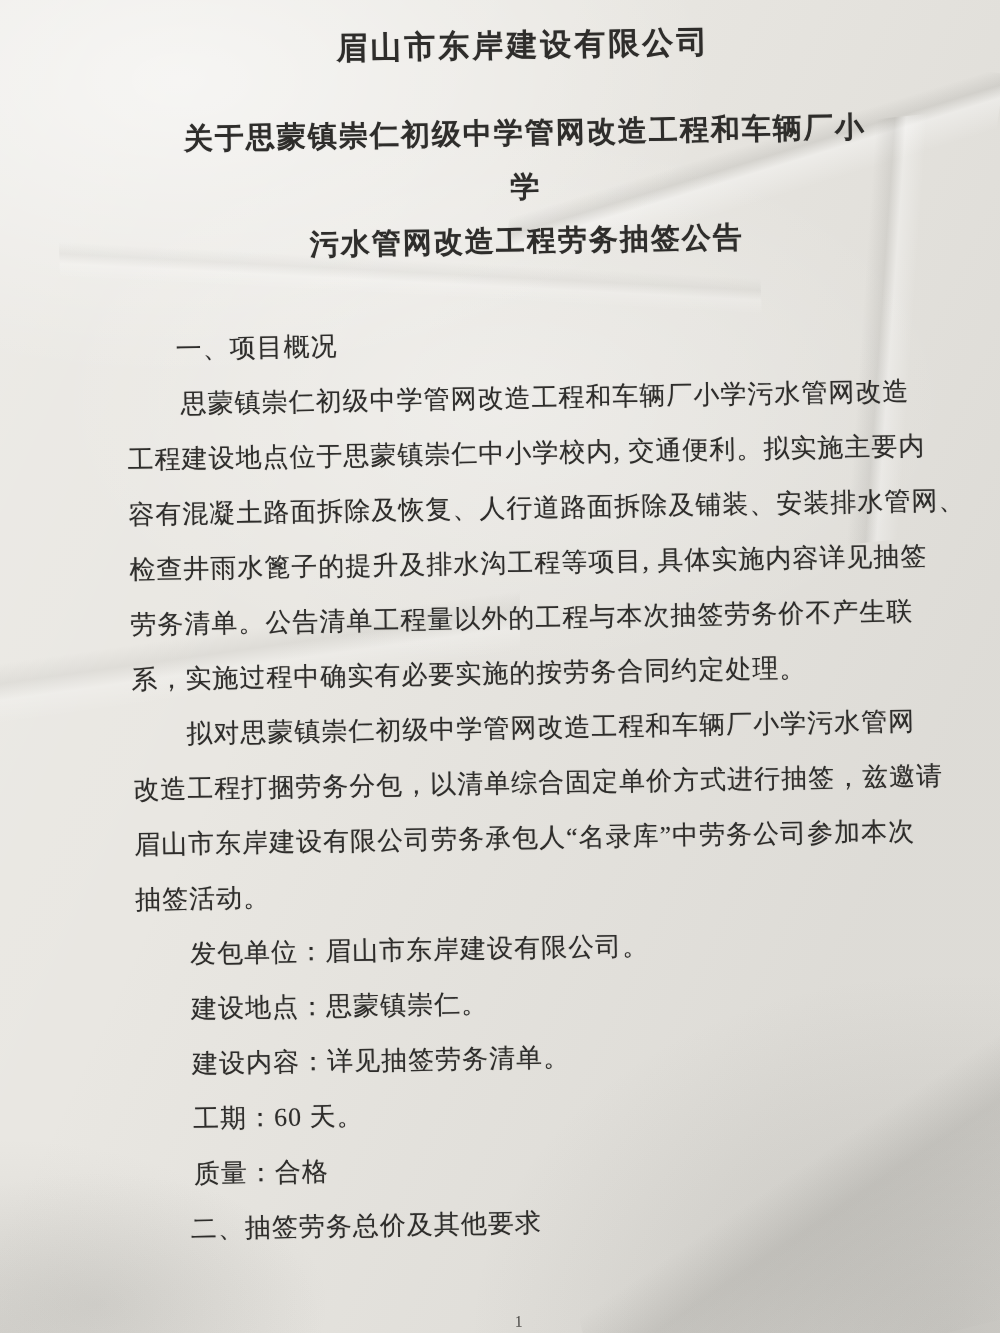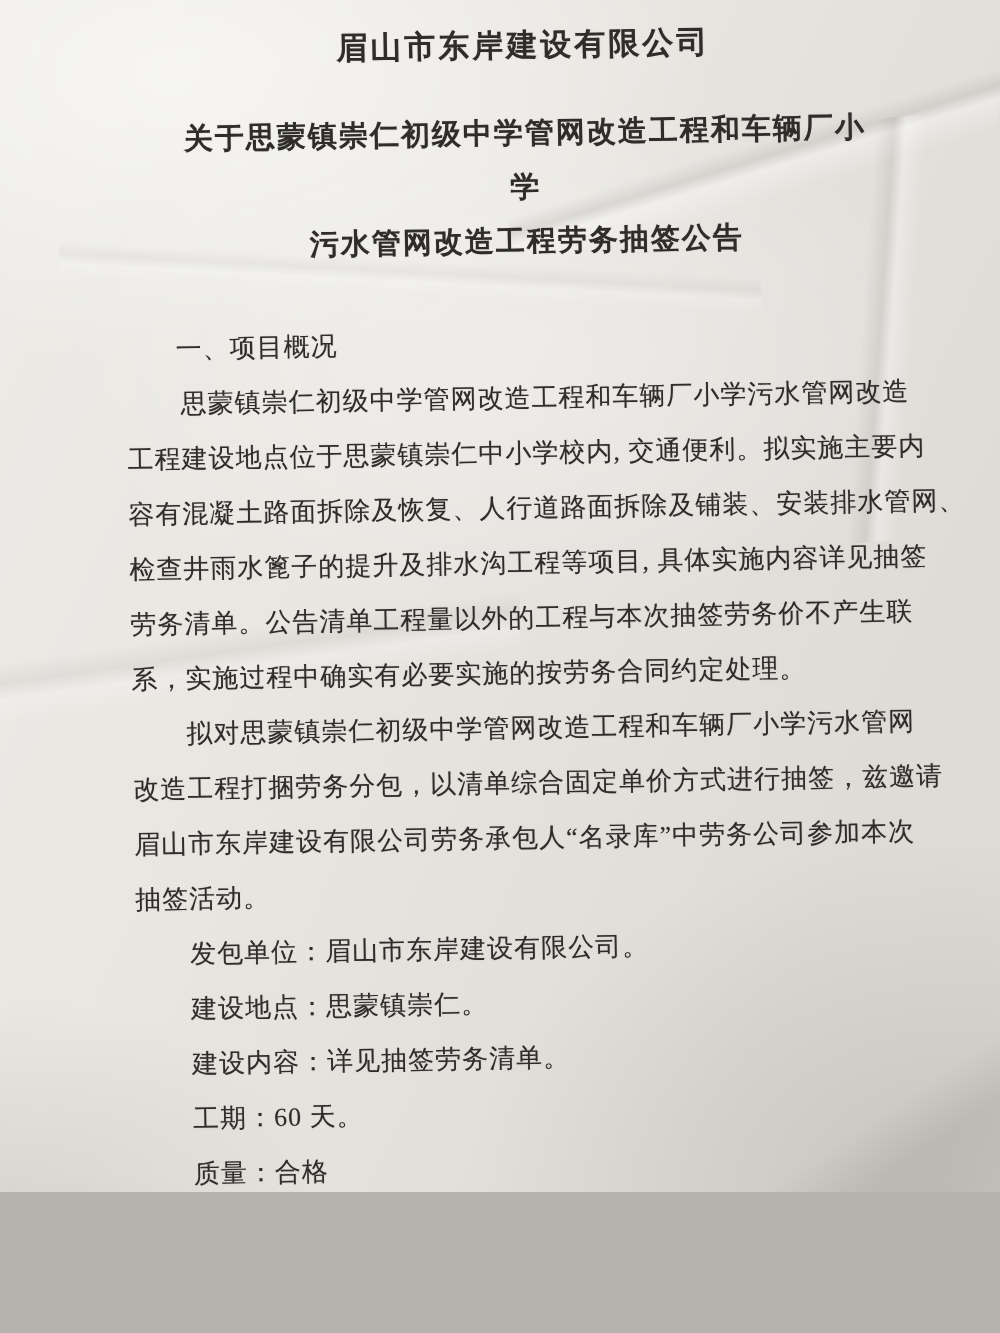--- a/index.html
+++ b/index.html
@@ -9,21 +9,21 @@
   body {
     width: 1000px;
     height: 1333px;
     overflow: hidden;
     background: #b5b3ae;
     font-family: "Liberation Serif", "DejaVu Serif", serif;
   }
   .photo {
     position: relative;
     width: 1000px;
-    height: 1192px;
+    height: 1333px;
     overflow: hidden;
     background:
       radial-gradient(ellipse 900px 500px at 18% 6%, rgba(255,255,255,0.55), rgba(255,255,255,0) 60%),
       radial-gradient(ellipse 700px 420px at 50% 30%, rgba(255,255,255,0.30), rgba(255,255,255,0) 65%),
       radial-gradient(ellipse 800px 600px at 95% 100%, rgba(116,115,110,0.22), rgba(116,115,110,0) 60%),
       radial-gradient(ellipse 500px 300px at 0% 100%, rgba(130,129,124,0.16), rgba(130,129,124,0) 65%),
       linear-gradient(115deg, rgba(255,255,255,0.18) 0%, rgba(255,255,255,0) 35%, rgba(120,119,114,0.10) 80%),
       #e9e7e2;
   }
   

